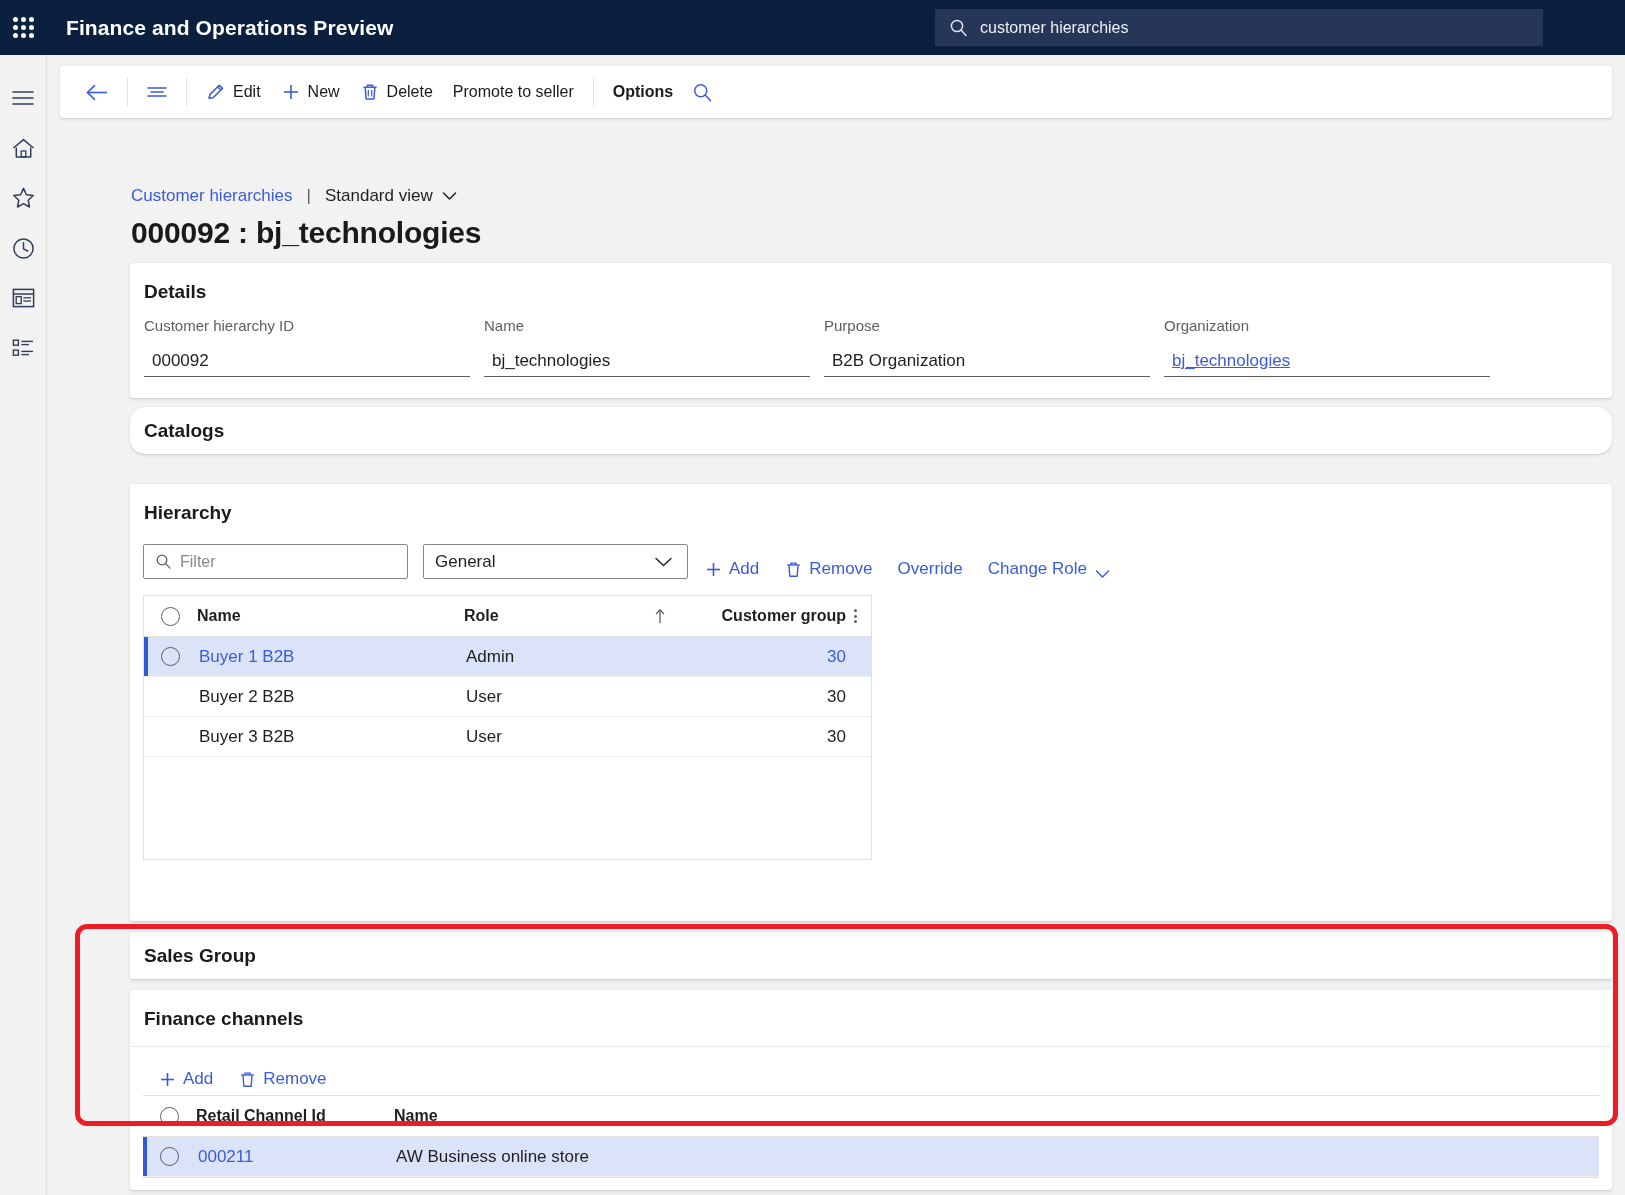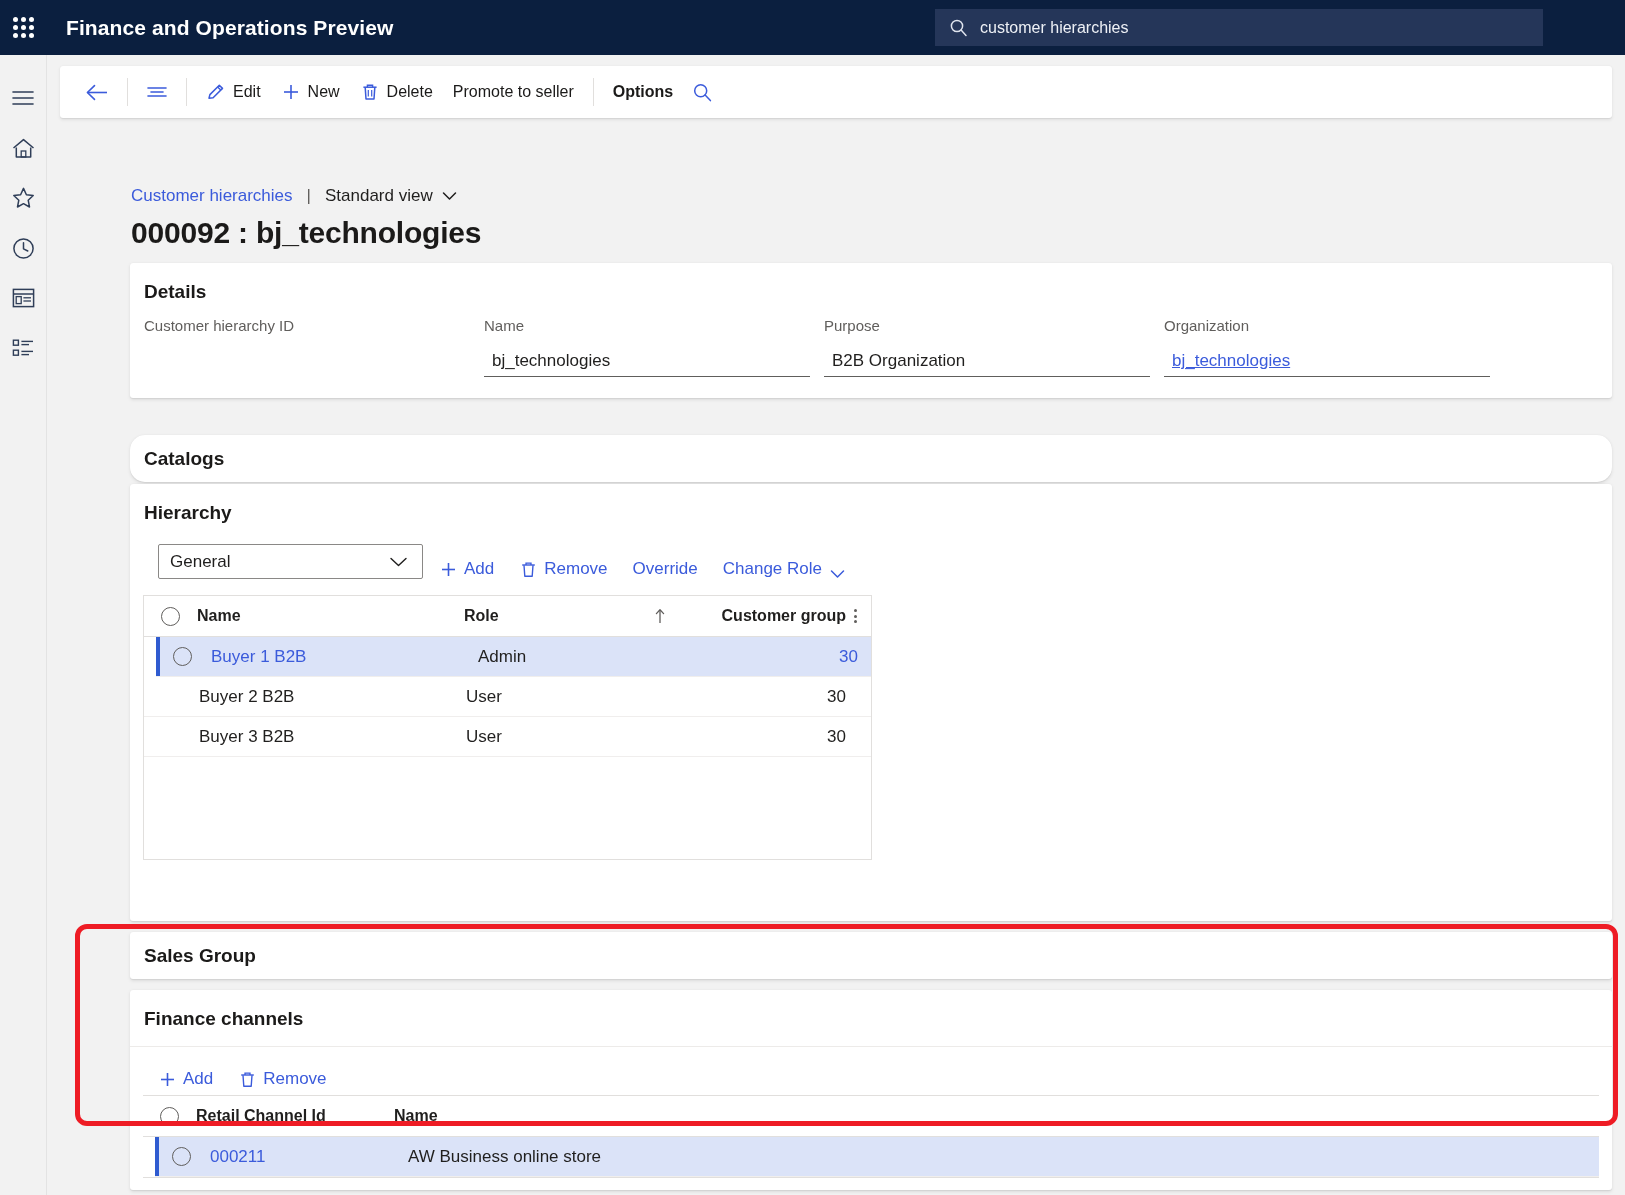--- a/index.html
+++ b/index.html
@@ -102,21 +102,21 @@
   .field-label { font-size: 15px; color: #605e5c; margin-bottom: 9px; }
   .field-input {
     height: 34px; border: none; border-bottom: 1px solid #605e5c;
     display: flex; align-items: flex-end; padding: 0 0 5px 8px;
     font-size: 17px; color: #201f1e; cursor: text; background: transparent;
   }
   .field-input.link { color: #3b5bdb; }
   .field-input.link span { text-decoration: underline; }
 
   
-  #card-catalogs { top: 380px; width: 1482px; height: 47px; border-radius: 15px; }
+  #card-catalogs { top: 352px; width: 1482px; height: 47px; border-radius: 15px; }
   #card-catalogs .card-title { padding-top: 13px; }
 
   
   #card-hierarchy { top: 429px; width: 1482px; height: 437px; }
 
   .toolbar-row {
     display: flex; align-items: center; padding: 20px 0 0 13px;
   }
   .filterbox {
     width: 265px; height: 35px; border: 1px solid #8a8886; border-radius: 2px;
@@ -142,21 +142,21 @@
   }
   #hier-grid { width: 729px; height: 265px; }
   .grid-head {
     display: flex; align-items: center; height: 41px;
     border-bottom: 1px solid #e1dfdd; background: #fff; position: relative;
   }
   .grid-row {
     display: flex; align-items: center; height: 40px;
     border-bottom: 1px solid #f0eeed; position: relative; cursor: pointer;
   }
-  .grid-row.selected { background: #dbe3f8; margin-left: 12px; }
+  .grid-row.selected { background: #dbe3f8; }
   .grid-row.selected::before {
     content: ""; position: absolute; left: 0; top: 0; width: 4px; height: 100%;
     background: #2f5bd0;
   }
   .cell { font-size: 17px; color: #201f1e; padding-left: 2px; }
   .cell.link { color: #3b5bdb; }
   .c-sel { width: 53px; display: flex; align-items: center; justify-content: center; }
   .radio {
     width: 19px; height: 19px; border: 1.5px solid #605e5c; border-radius: 50%;
     background: transparent; cursor: pointer;
@@ -359,20 +359,23 @@
     </div>
 
     <div class="pagetitle">000092 : bj_technologies</div>
 
     <div class="card" id="card-details">
       <div class="card-title">Details</div>
       <div class="fields">
 
         <div class="field">
           <div class="field-label">Customer hierarchy ID</div>
+          <div class="field-input">
+            <span>000092</span>
+          </div>
         </div>
 
         <div class="field">
           <div class="field-label">Name</div>
           <div class="field-input">
             <span>bj_technologies</span>
           </div>
         </div>
 
         <div class="field">
@@ -393,20 +396,29 @@
     </div>
 
     <div class="card" id="card-catalogs">
       <div class="card-title">Catalogs</div>
     </div>
 
     <div class="card" id="card-hierarchy">
       <div class="card-title">Hierarchy</div>
 
       <div class="toolbar-row">
+        <div class="filterbox">
+          <span class="mag">
+            <svg width="17" height="17" viewBox="0 0 17 17">
+              <circle cx="7" cy="7" r="4.8" fill="none" stroke="#605e5c" stroke-width="1.3"></circle>
+              <line x1="10.5" y1="10.5" x2="15" y2="15.1" stroke="#605e5c" stroke-width="1.3" stroke-linecap="round"></line>
+            </svg>
+          </span>
+          <span class="ph">Filter</span>
+        </div>
 
         <div class="selectbox">
           <span class="sv">General</span>
           <span>
             <svg width="19" height="12" viewBox="0 0 19 12">
               <path d="M2 2.4 L9.5 9.6 L17 2.4" fill="none" stroke="#201f1e" stroke-width="1.4" stroke-linecap="round" stroke-linejoin="round"></path>
             </svg>
           </span>
         </div>
 

